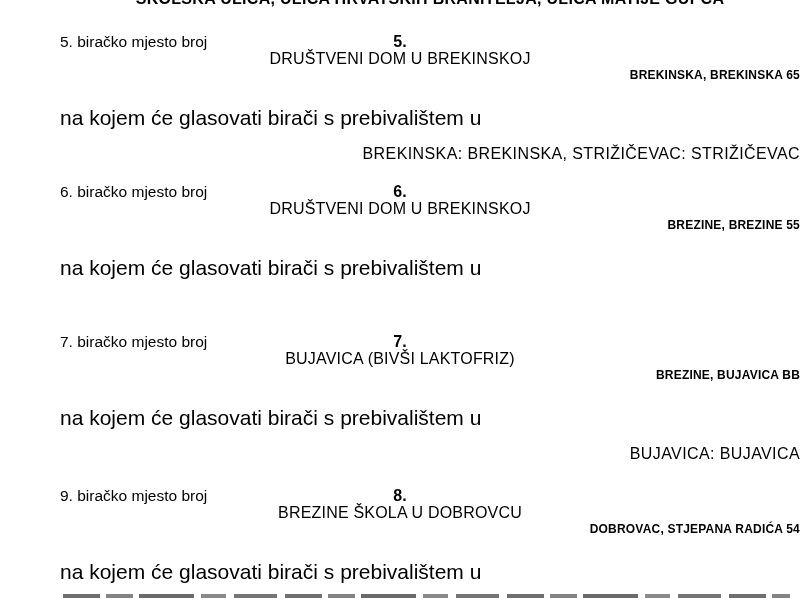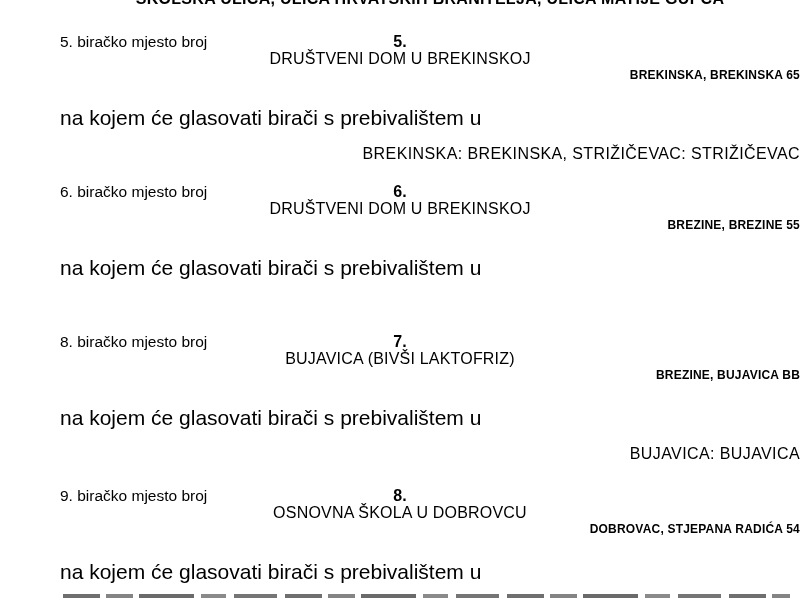--- a/index.html
+++ b/index.html
@@ -132,32 +132,32 @@
 
   <section class="station" style="top:183px">
     <span class="ordinal">6. biračko mjesto broj</span>
     <div class="num">6.</div>
     <div class="venue">DRUŠTVENI DOM U BREKINSKOJ</div>
     <div class="addr">BREZINE, BREZINE 55</div>
     <div class="voters">na kojem će glasovati birači s prebivalištem u</div>
   </section>
 
   <section class="station" style="top:333px">
-    <span class="ordinal">8. biračko mjesto broj</span>
+    <span class="ordinal">7. biračko mjesto broj</span>
     <div class="num">7.</div>
     <div class="venue">BUJAVICA (BIVŠI LAKTOFRIZ)</div>
     <div class="addr">BREZINE, BUJAVICA BB</div>
     <div class="voters">na kojem će glasovati birači s prebivalištem u</div>
     <div class="localities">BUJAVICA: BUJAVICA</div>
   </section>
 
   <section class="station" style="top:487px">
     <span class="ordinal">9. biračko mjesto broj</span>
     <div class="num">8.</div>
-    <div class="venue">OSNOVNA ŠKOLA U DOBROVCU</div>
+    <div class="venue">BREZINE ŠKOLA U DOBROVCU</div>
     <div class="addr">DOBROVAC, STJEPANA RADIĆA 54</div>
     <div class="voters">na kojem će glasovati birači s prebivalištem u</div>
     <div class="localities"></div>
   </section>
 
   <div class="bottom-cutoff"></div>
 
 </div>
 
 </body></html>

